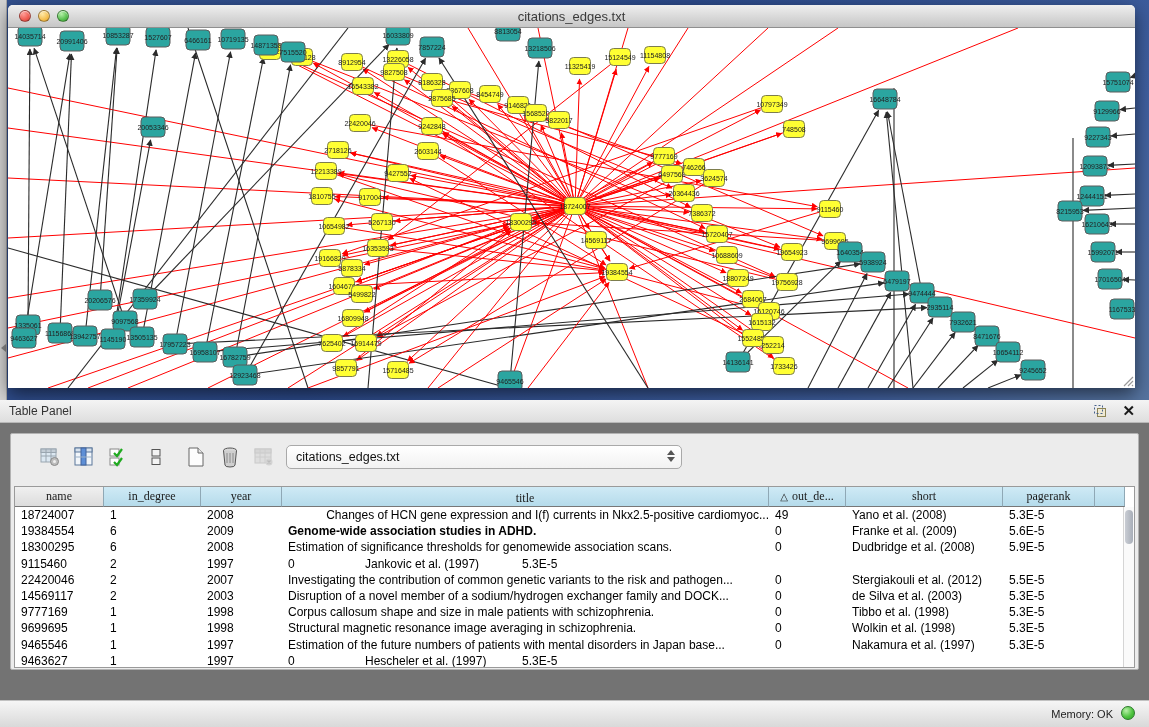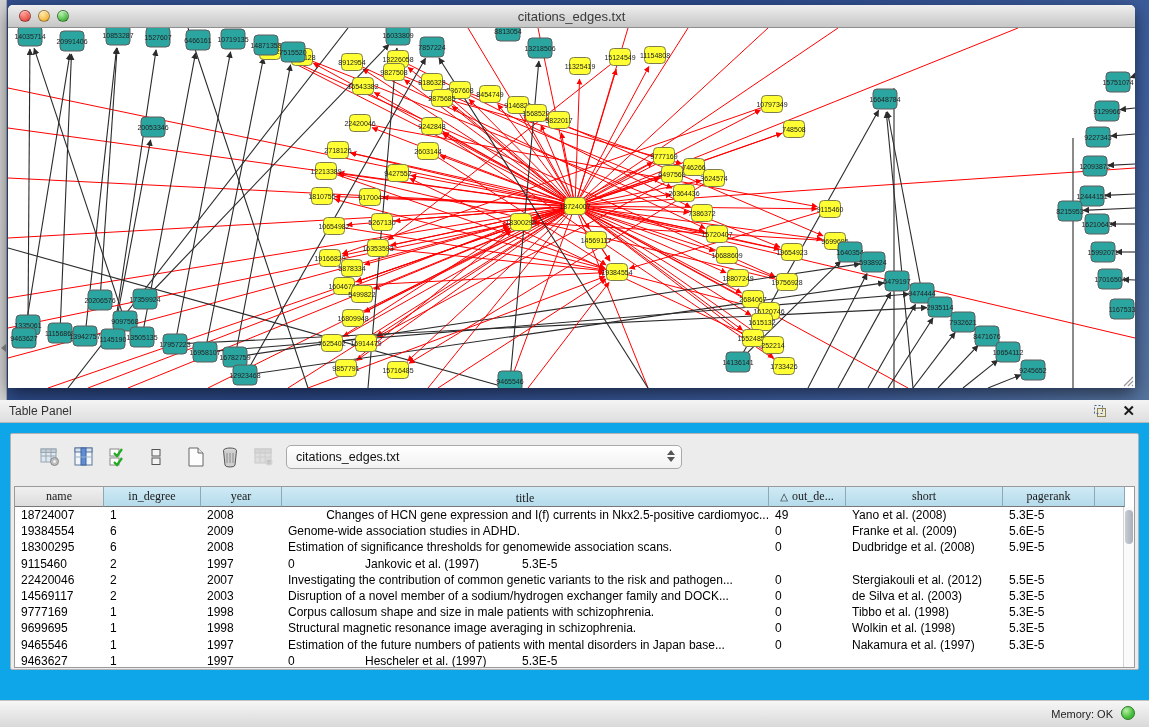--- a/index.html
+++ b/index.html
@@ -23,21 +23,21 @@
   .lights { position:absolute; left:11px; top:5px; display:flex; gap:7px; }
   .light { width:12px; height:12px; border-radius:50%; border:1px solid rgba(0,0,0,.35);
     box-shadow:inset 0 1px 1px rgba(255,255,255,.6); }
   .light.red { background:radial-gradient(circle at 35% 30%, #ff9d97,#ee5b51 60%,#c93e36); }
   .light.yellow { background:radial-gradient(circle at 35% 30%, #ffe9a8,#f5bf4f 60%,#d99a2b); }
   .light.green { background:radial-gradient(circle at 35% 30%, #b4f0a8,#57c04e 60%,#3a9a33); }
   .net-canvas-wrap { position:absolute; left:0; top:23px; width:1127px; height:360px; background:#fff; overflow:hidden; }
   .resize-grip { position:absolute; right:1px; bottom:1px; width:14px; height:14px; }
 
   
-  .table-panel { position:absolute; left:0; top:400px; width:1149px; height:327px; background:#0ea5e9; }
+  .table-panel { position:absolute; left:0; top:400px; width:1149px; height:327px; background:#737373; }
   .tp-header { position:absolute; left:0; top:0; width:100%; height:23px;
     background:linear-gradient(#f4f4f4,#dedede); border-bottom:1px solid #b8b8b8; }
   .tp-title { position:absolute; left:9px; top:4px; font-size:12px; color:#333; }
   .tp-float { position:absolute; right:40px; top:4px; width:16px; height:15px; cursor:pointer; }
   .tp-close { position:absolute; right:14px; top:2px; font-size:15px; font-weight:bold; color:#1a1a1a; cursor:pointer; }
 
   .tp-container { position:absolute; left:10px; top:33px; width:1129px; height:237px;
     border:1px solid #b2b2b2; background:#ececec; border-radius:2px; }
   .toolbar { position:absolute; left:0; top:0; width:100%; height:46px; display:flex; align-items:center; }
   .tb-icon { width:26px; height:26px; display:flex; align-items:center; justify-content:center; cursor:pointer; }
@@ -841,21 +841,21 @@
               <div class="g-cell" style="width: 81px;">2008</div>
               <div class="g-cell" style="width: 487px; text-align: right;">Changes of HCN gene expression and I(f) currents in Nkx2.5-positive cardiomyoc...</div>
               <div class="g-cell" style="width: 77px;">49</div>
               <div class="g-cell" style="width: 157px;">Yano et al. (2008)</div>
               <div class="g-cell" style="width: 92px;">5.3E-5</div>
             </div>
             <div class="grid-row">
               <div class="g-cell" style="width: 89px;">19384554</div>
               <div class="g-cell" style="width: 97px;">6</div>
               <div class="g-cell" style="width: 81px;">2009</div>
-              <div class="g-cell" style="width: 487px;">Genome-wide association studies in ADHD.</div>
+              <div class="g-cell" style="width: 487px; font-weight: bold;">Genome-wide association studies in ADHD.</div>
               <div class="g-cell" style="width: 77px;">0</div>
               <div class="g-cell" style="width: 157px;">Franke et al. (2009)</div>
               <div class="g-cell" style="width: 92px;">5.6E-5</div>
             </div>
             <div class="grid-row">
               <div class="g-cell" style="width: 89px;">18300295</div>
               <div class="g-cell" style="width: 97px;">6</div>
               <div class="g-cell" style="width: 81px;">2008</div>
               <div class="g-cell" style="width: 487px;">Estimation of significance thresholds for genomewide association scans.</div>
               <div class="g-cell" style="width: 77px;">0</div>

